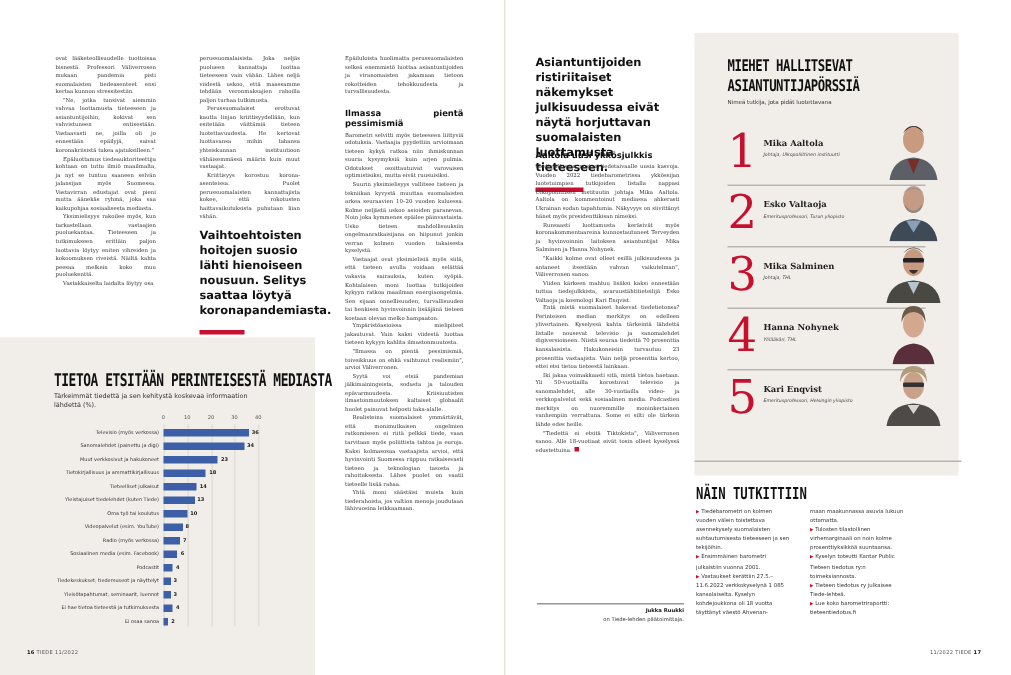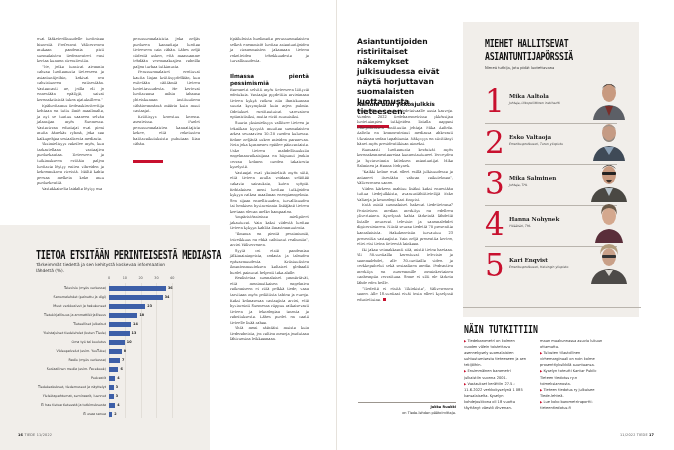--- a/index.html
+++ b/index.html
@@ -62,20 +62,21 @@
     <p>Yksimielisyys rakoilee myös, kun tarkastellaan vastaajien puoluekantaa. Tieteeseen ja tutkimukseen erittäin paljon luottavia löytyy eniten vihreiden ja kokoomuksen riveistä. Näiltä kahta peesaa melkein koko muu puoluekenttä.</p>
     <p>Vastakkaiselta laidalta löytyy osa</p>
   </div>
 
   <div class="col" style="left:133px; top:37px; width:67px;">
     <p class="noindent">perussuomalaisista. Joka neljäs puolueen kannattaja luottaa tieteeseen vain vähän. Lähes neljä viidestä uskoo, että maassamme tehdään veronmaksajien rahoilla paljon turhaa tutkimusta.</p>
     <p>Perussuomalaiset erottuvat kautta linjan kriittisyydellään, kun esitetään väittämiä tieteen luotettavuudesta. He kertovat luottavansa mihin tahansa yhteiskunnan instituutioon vähäisemmässä määrin kuin muut vastaajat.</p>
     <p>Kriittisyys korostuu korona-asenteissa. Puolet perussuomalaisten kannattajista kokee, että rokotusten haittavaikutuksista puhutaan liian vähän.</p>
   </div>
   <div class="pull" style="left:133px; top:152px; width:80px;">
+    <div>Vaihtoehtoisten hoitojen suosio lähti hienoiseen nousuun. Selitys saattaa löytyä koronapandemiasta.</div>
     <div class="bar"></div>
   </div>
 
   <div class="col" style="left:230px; top:37px; width:79px;">
     <p class="noindent">Epäiluloista huolimatta perussuomalaisten selkeä enemmistö luottaa asiantuntijoiden ja viranomaisten jakamaan tietoon rokotteiden tehokkuudesta ja turvallisuudesta.</p>
     <h4>Ilmassa pientä pessimismiä</h4>
     <p class="noindent">Barometri selvitti myös tieteeseen liittyviä odotuksia. Vastaajia pyydettiin arvioimaan tieteen kykyä ratkoa niin ihmiskunnan suuria kysymyksiä kuin arjen pulmia. Odotukset osoittautuivat varovaisen optimistisiksi, mutta eivät ruusuisiksi.</p>
     <p>Suurin yksimielisyys vallitsee tieteen ja tekniikan kyvystä muuttaa suomalaisten arkea seuraavien 10–20 vuoden kuluessa. Kolme neljästä uskoo asioiden paranevan. Noin joka kymmenes epäilee päinvastaista. Usko tieteen mahdollisuuksiin ongelmanratkaisijana on hiipunut jonkin verran kolmen vuoden takaisesta kyselystä.</p>
     <p>Vastaajat ovat yksimielisiä myös siitä, että tieteen avulla voidaan selättää vakavia sairauksia, kuten syöpiä. Kohtalaisen moni luottaa tutkijoiden kykyyn ratkoa maailman energiaongelmia. Sen sijaan onnellisuuden, turvallisuuden tai henkisen hyvinvoinnin lisääjänä tieteen koetaan olevan melko hampaaton.</p>
     <p>Ympäristöasioissa mielipiteet jakautuvat. Vain kaksi viidestä luottaa tieteen kykyyn kahlita ilmastonmuutosta.</p>

